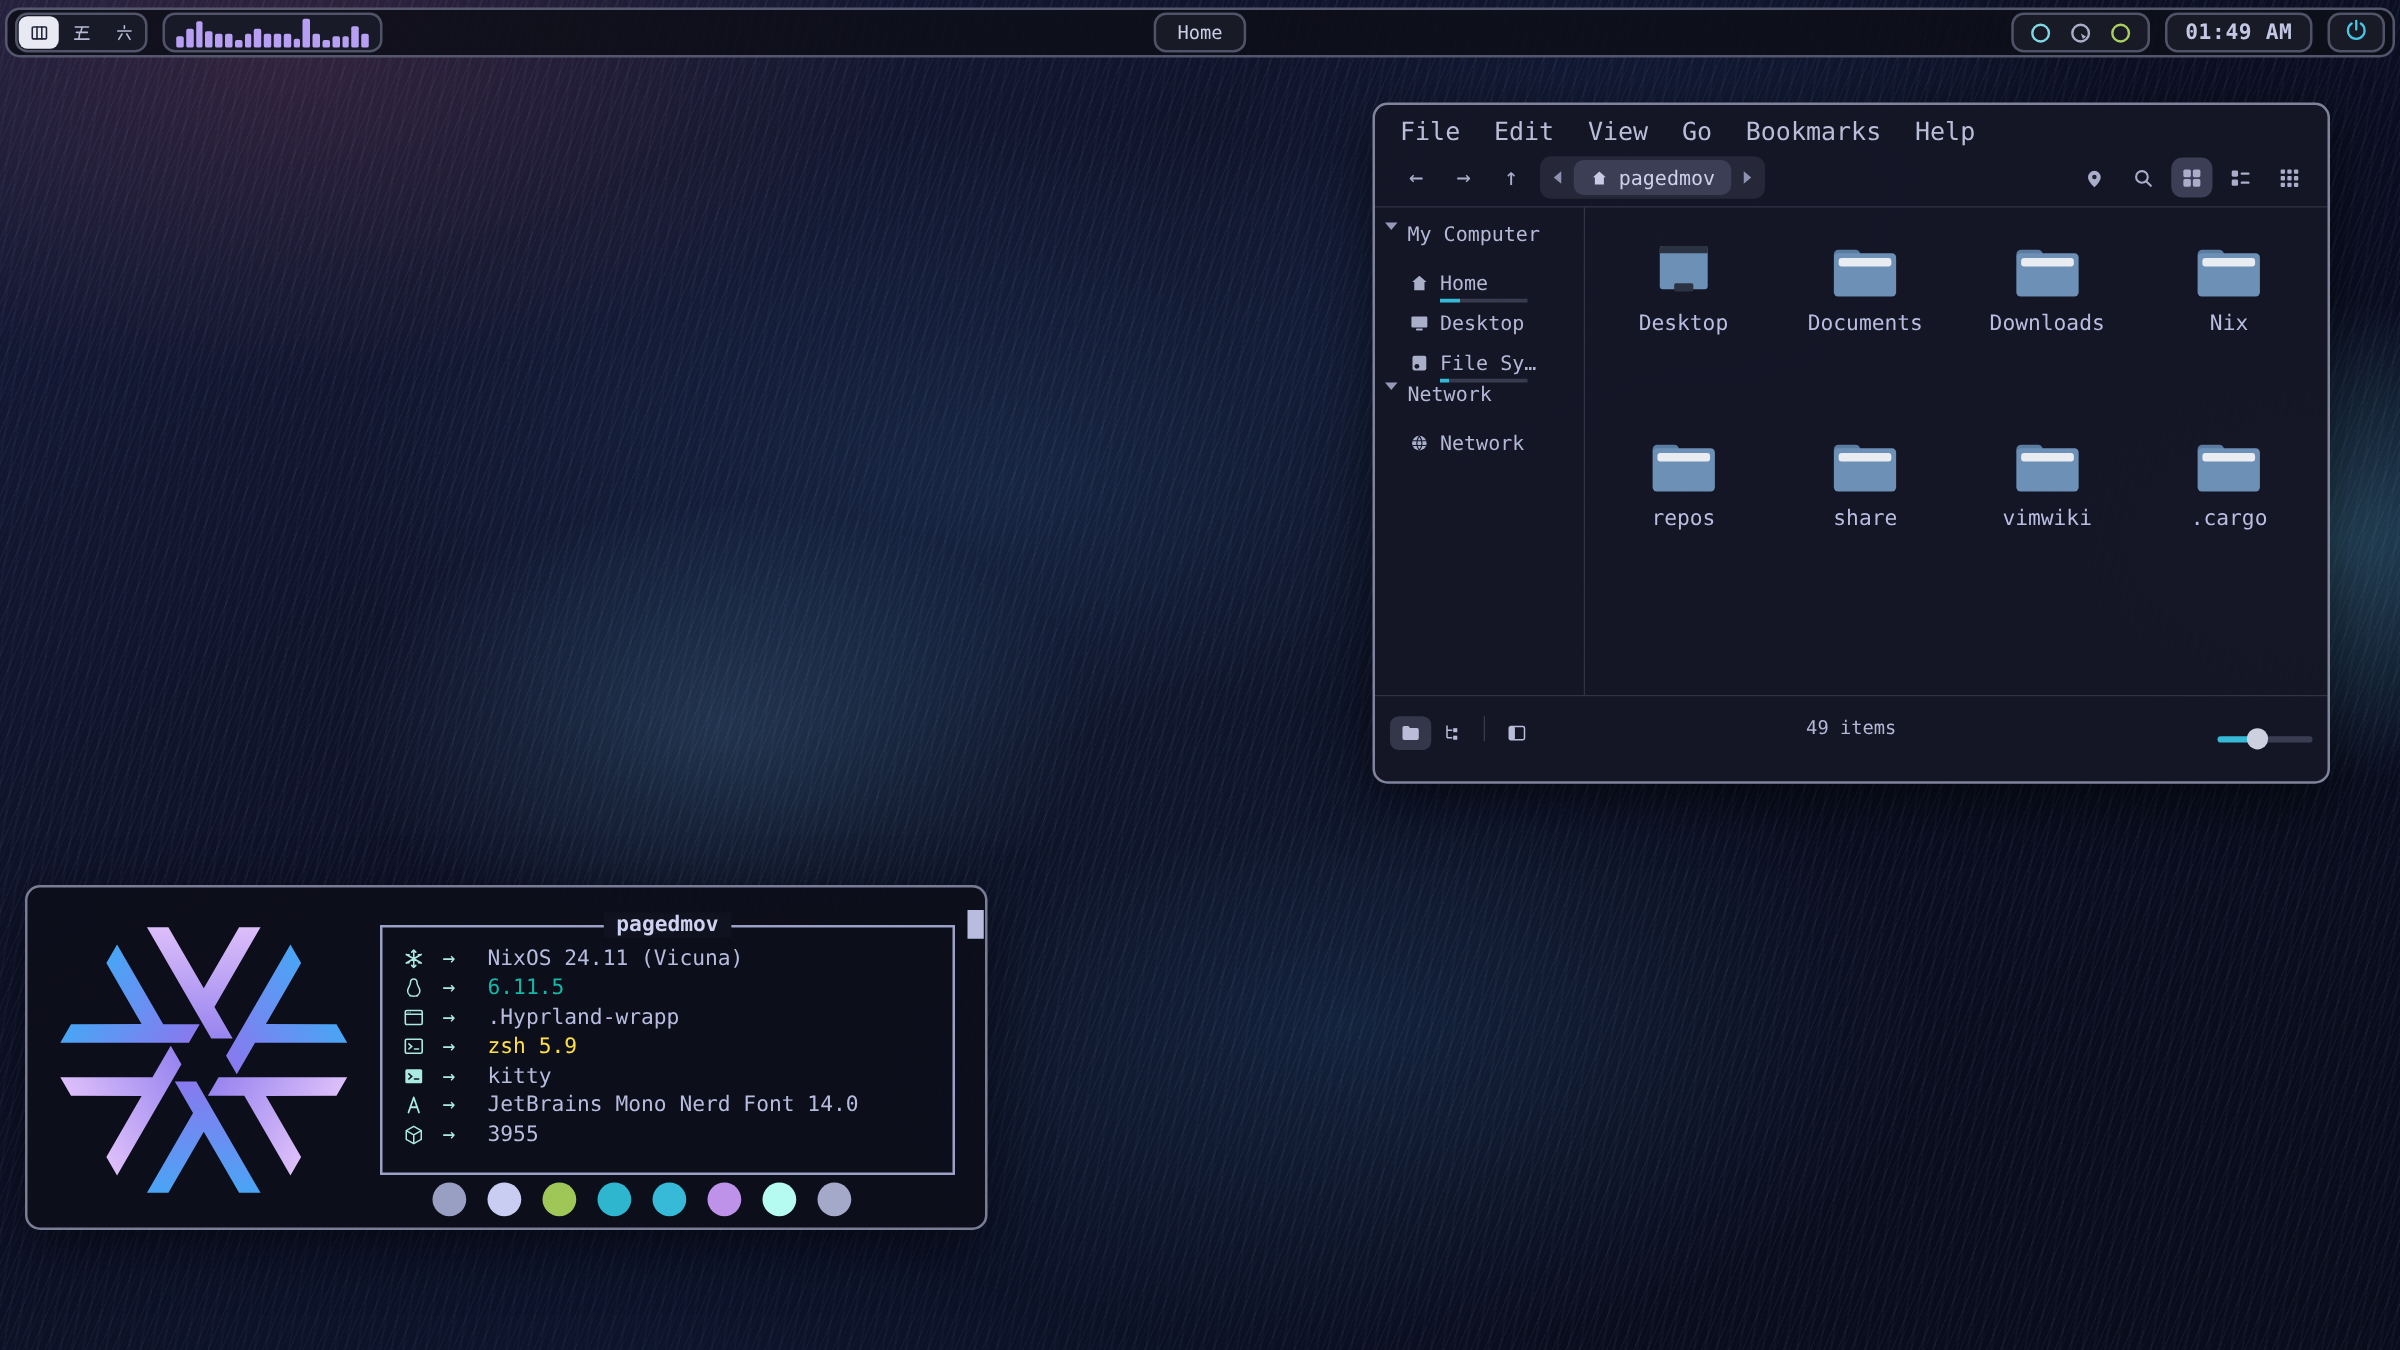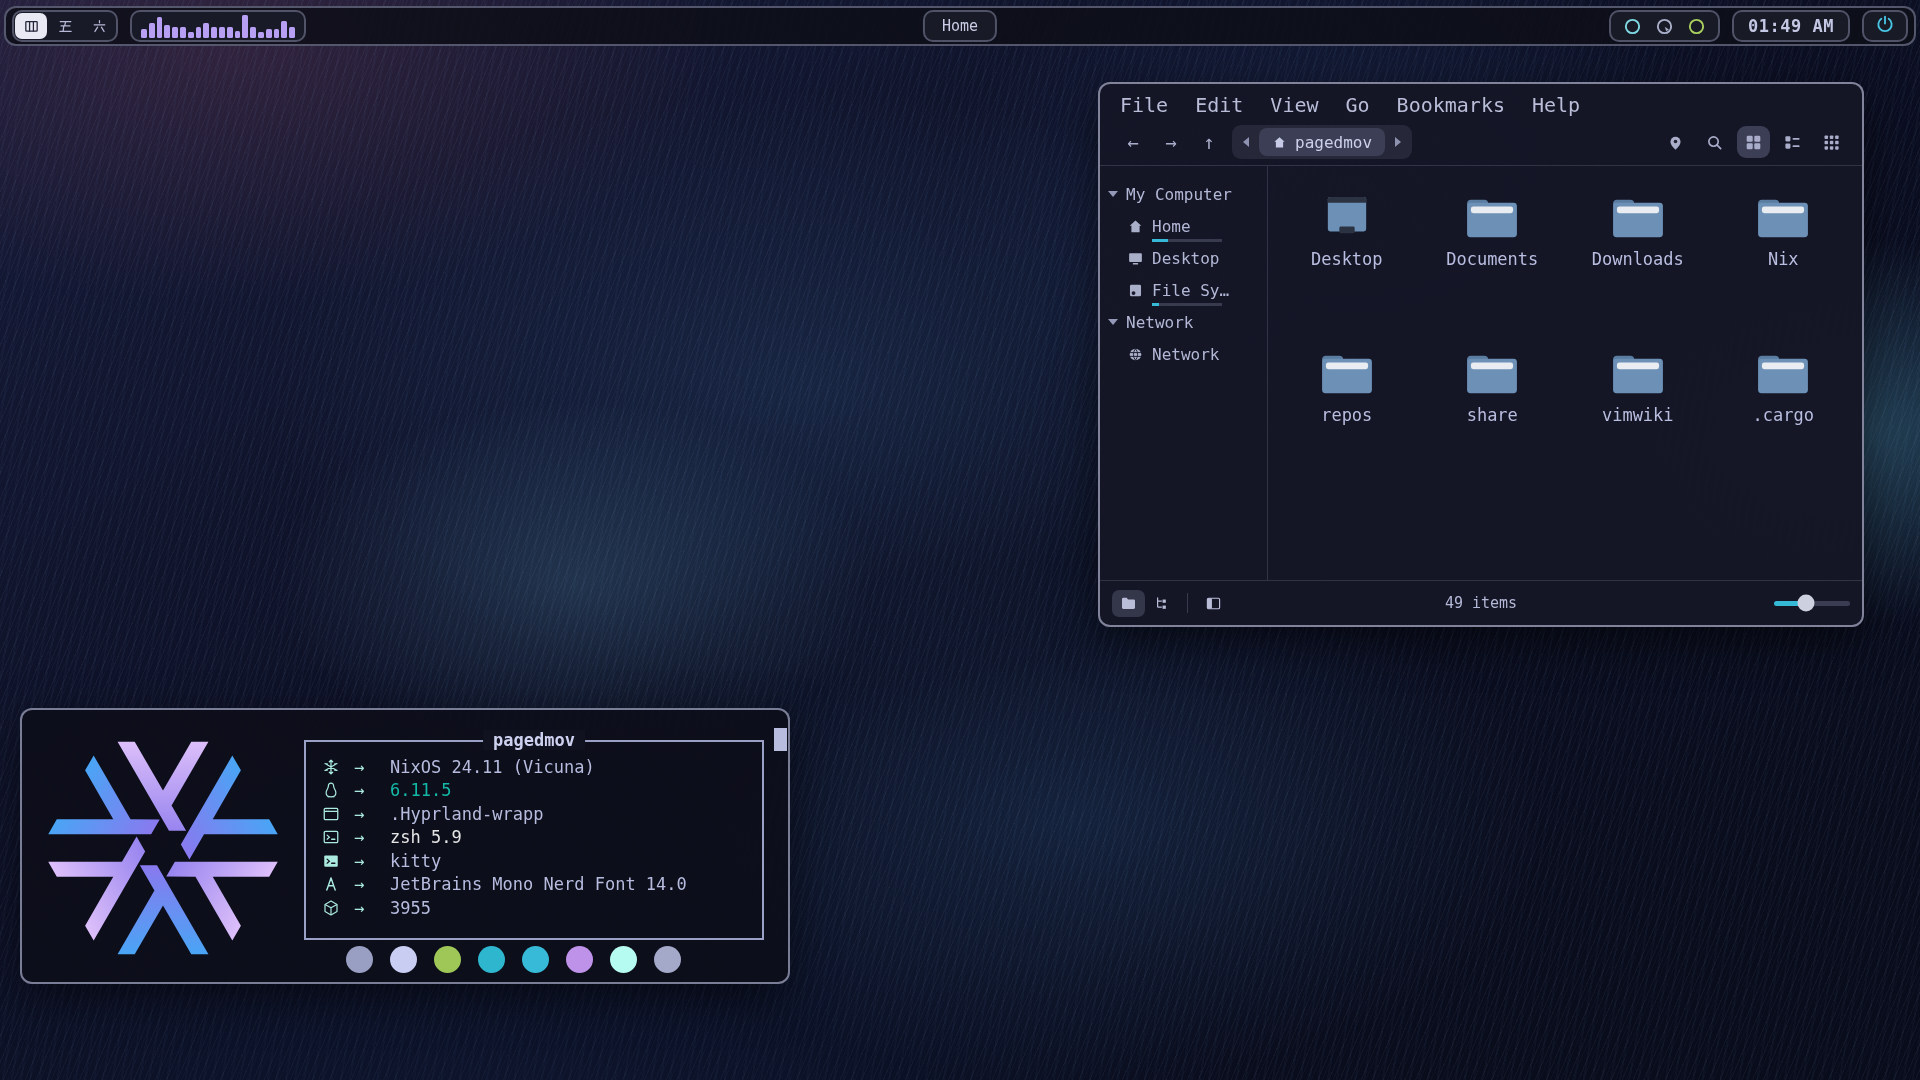--- a/index.html
+++ b/index.html
@@ -61,38 +61,38 @@
   .crumb-active svg{width:15px;height:15px;color:#c7cbe6}
   .ctri-l{width:0;height:0;border-top:5px solid transparent;border-bottom:5px solid transparent;border-right:6px solid #8e92b0}
   .ctri-r{width:0;height:0;border-top:5px solid transparent;border-bottom:5px solid transparent;border-left:6px solid #8e92b0}
   .tbicons{margin-left:auto;display:flex;align-items:center;gap:6px}
   .tb-ic{width:33px;height:32px;display:flex;align-items:center;justify-content:center;color:#a9adca}
   .tb-ic svg{width:19px;height:19px}
   .tb-ic.active{background:#3c3e55;border-radius:9px}
   .fm-body{flex:1;display:flex;border-top:1px solid rgba(125,128,155,.28);min-height:0}
   .fm-sidebar{width:168px;border-right:1px solid rgba(125,128,155,.28);padding-top:12px;
     color:#b3b8d6;font-size:16px;box-sizing:border-box}
-  .sb-h{display:flex;align-items:center;gap:8px;height:32px;padding-left:8px}
+  .sb-h{display:flex;gap:8px;height:32px;padding-left:8px}
   .tri{width:0;height:0;border-left:5px solid transparent;border-right:5px solid transparent;border-top:6px solid #9599b8}
   .sb-i{display:flex;align-items:center;gap:8px;height:32px;padding-left:27px}
   .sb-ic{display:flex}
   .sb-ic svg{width:17px;height:17px;color:#a9aec9}
   .sb-il{position:relative;white-space:nowrap}
   .sb-i.selected .sb-il::after{content:"";position:absolute;left:0;top:22px;width:70px;height:3px;
     background:linear-gradient(90deg,#35b9d6 0 16px,#383a4e 16px)}
   .sb-i.tick .sb-il::after{content:"";position:absolute;left:0;top:22px;width:70px;height:3px;
     background:linear-gradient(90deg,#35b9d6 0 7px,#383a4e 7px)}
   .fm-files{flex:1;display:grid;grid-template-columns:repeat(4,1fr);grid-auto-rows:156px;
     padding:10px 6px 0;color:#b9bde0}
   .fi{display:flex;flex-direction:column;align-items:center}
   .fi-ic{height:64px;display:flex;align-items:flex-end}
   .fi-ic svg{width:56px;height:46px}
   .fi-lb{margin-top:9px;font-size:17px}
-  .fm-status{height:36px;border-top:1px solid rgba(125,128,155,.28);display:flex;align-items:center;
-    padding:4px 12px;color:#b3b8d6;font-size:15px;position:relative}
+  .fm-status{height:36px;border-top:1px solid rgba(125,128,155,.28);display:flex;align-items:flex-start;
+    padding:16px 12px;color:#b3b8d6;font-size:15px;position:relative}
   .sb-btn{width:33px;height:27px;border-radius:7px;display:flex;align-items:center;justify-content:center;color:#b9bdd8}
   .sb-btn svg{width:17px;height:17px}
   .sb-btn.active{background:#34364a}
   .sb-sep{width:1px;height:20px;background:rgba(125,128,155,.35);margin:0 9px}
   .sb-count{position:absolute;left:50%;transform:translateX(-50%)}
   .sb-slider{margin-left:auto;width:76px;position:relative;height:100%;display:flex;align-items:center}
   .track{width:100%;height:5px;border-radius:3px;background:linear-gradient(90deg,#35b9d6 0 42%,#3a3c52 42%)}
   .knob{position:absolute;left:42%;top:50%;transform:translate(-50%,-50%);width:17px;height:17px;border-radius:50%;background:#cdd0de}
 
   
@@ -544,21 +544,21 @@
         <div class="fr">
           <span class="fr-ic" style="color:#abeade">
             <svg viewBox="0 0 24 24" xmlns="http://www.w3.org/2000/svg">
               <g fill="none" stroke="currentColor" stroke-width="1.7" stroke-linecap="round">
                 <rect x="3" y="4.5" width="18" height="15" rx="1.6"></rect>
                 <path d="M6.8 9.5l3 2.7-3 2.7M12.8 15h4.4"></path>
               </g>
             </svg>
           </span>
           <span class="fr-ar" style="color:#abeade">→</span>
-          <span class="fr-v" style="color:#e5e5e5">zsh 5.9</span>
+          <span class="fr-v" style="color:#fde047">zsh 5.9</span>
         </div>
         <div class="fr">
           <span class="fr-ic" style="color:#abeade">
             <svg viewBox="0 0 24 24" xmlns="http://www.w3.org/2000/svg">
               <g>
                 <rect x="3" y="4.5" width="18" height="15" rx="1.6" fill="currentColor"></rect>
                 <path d="M6.8 9.5l3 2.7-3 2.7M12.8 15h4.4" fill="none" stroke="#101322" stroke-width="1.7" stroke-linecap="round"></path>
               </g>
             </svg>
           </span>

